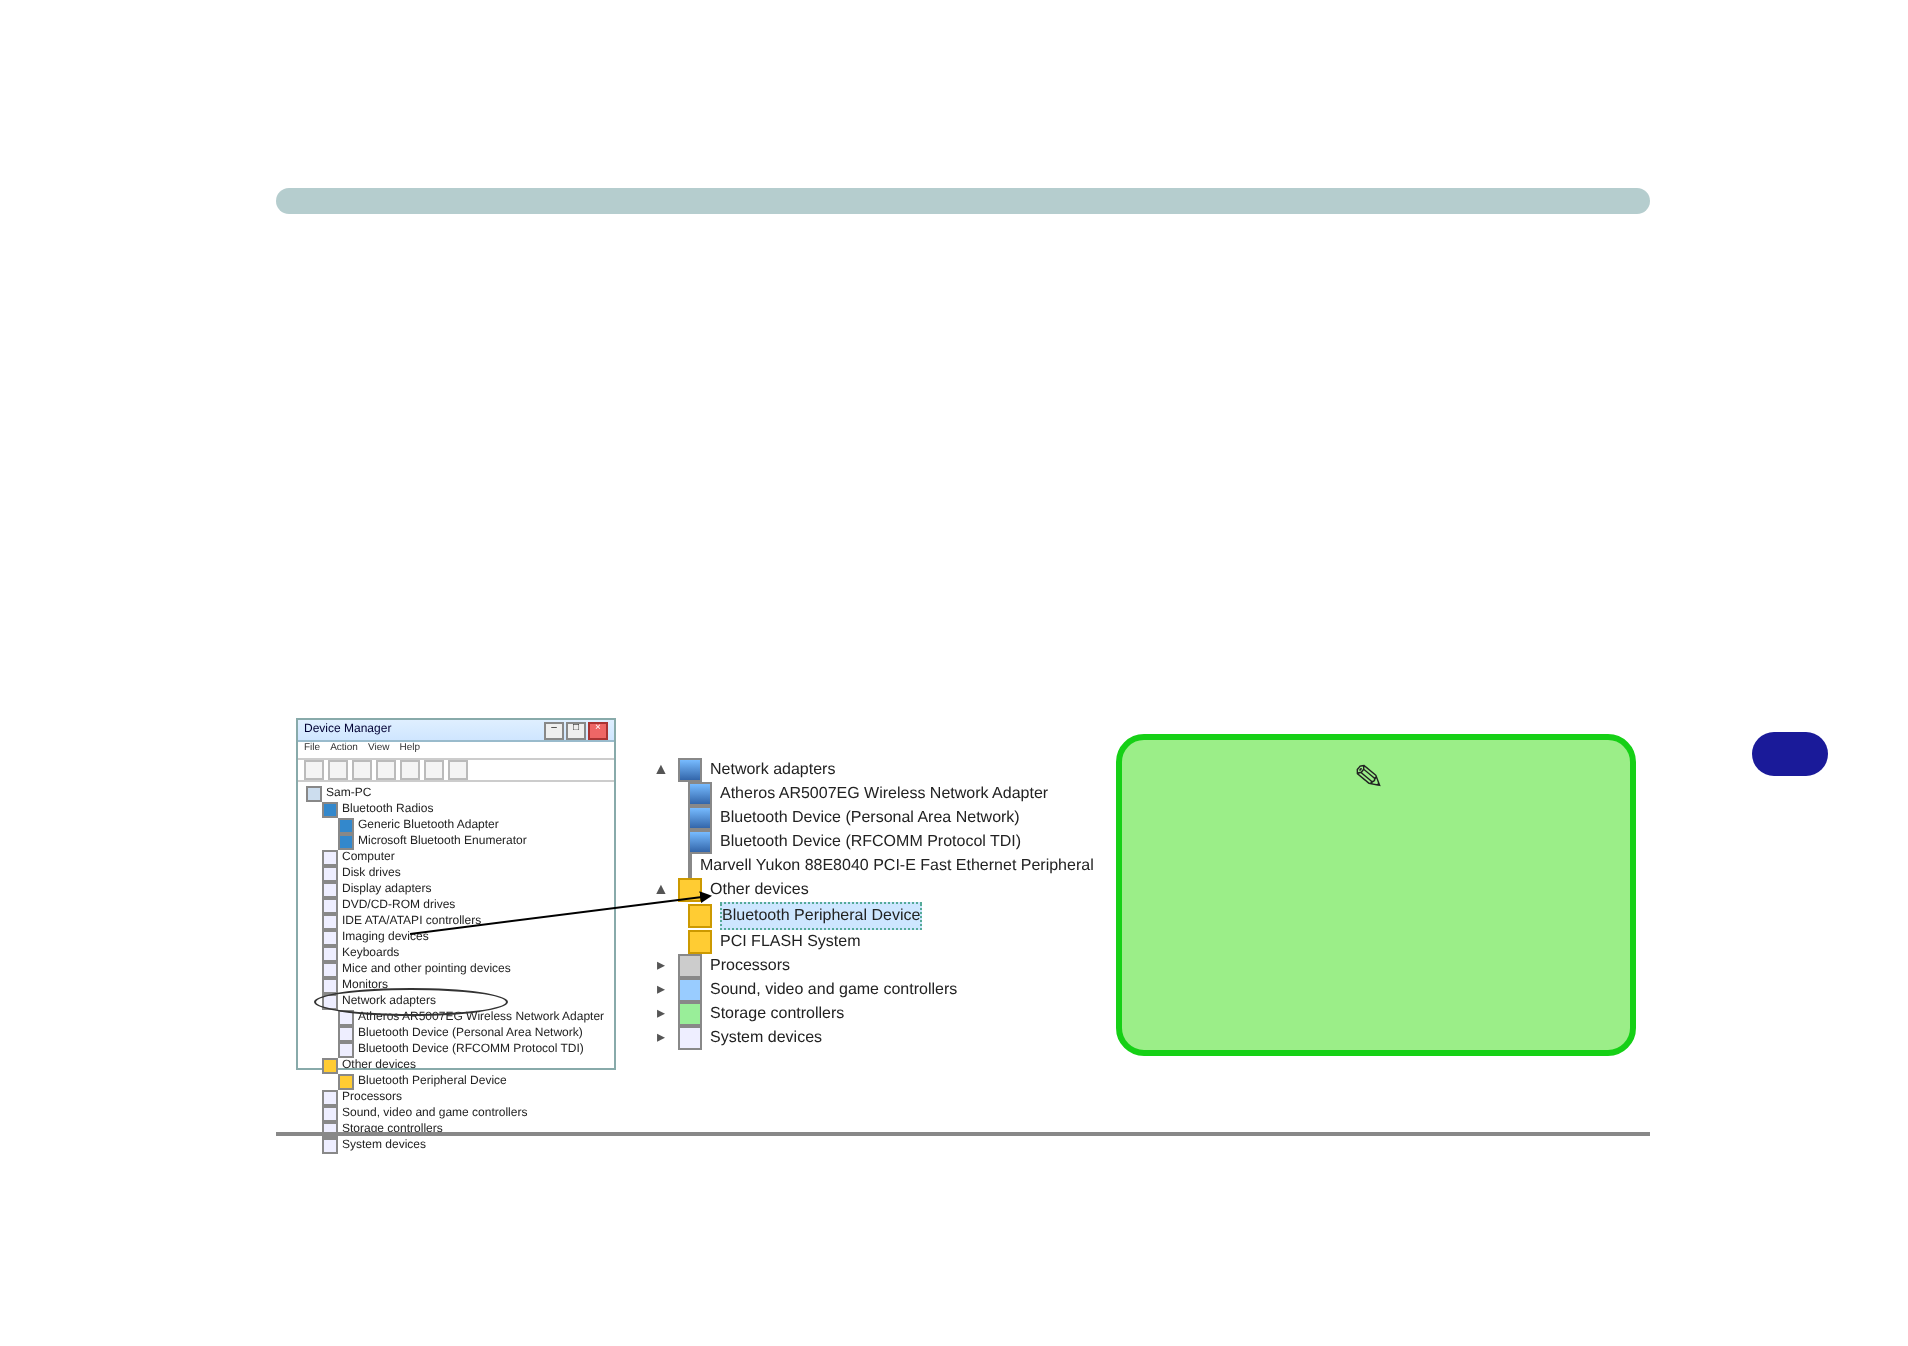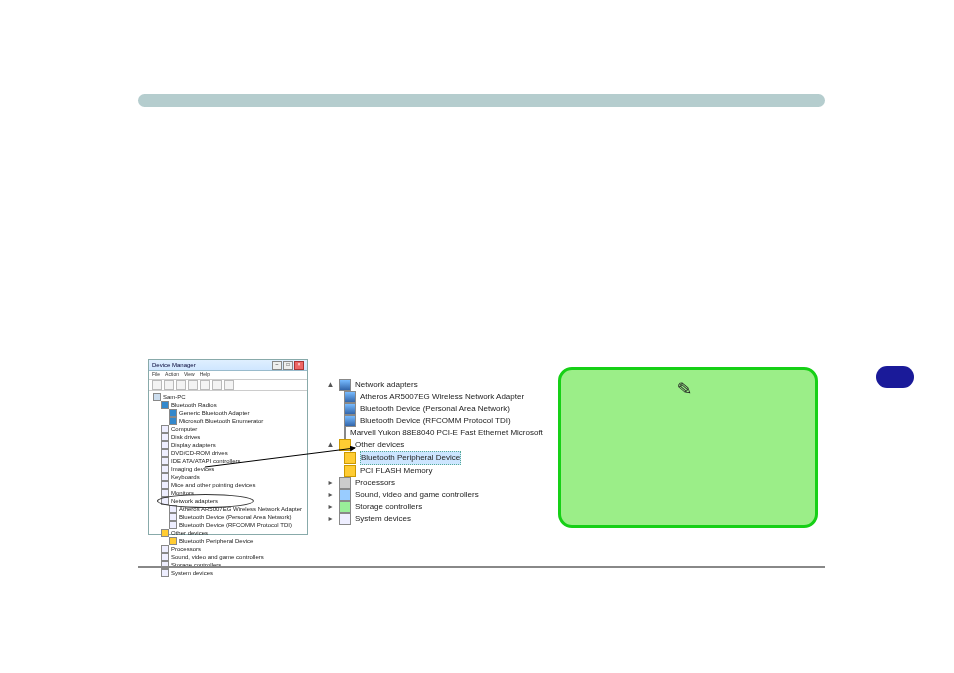--- a/index.html
+++ b/index.html
@@ -187,34 +187,34 @@
     <div class="row lvl1">
         <span class="ico ico-net"></span>
         <span>Bluetooth Device (Personal Area Network)</span>
       </div>
     <div class="row lvl1">
         <span class="ico ico-net"></span>
         <span>Bluetooth Device (RFCOMM Protocol TDI)</span>
       </div>
     <div class="row lvl1">
         <span class="ico ico-net"></span>
-        <span>Marvell Yukon 88E8040 PCI-E Fast Ethernet Microsoft</span>
+        <span>Marvell Yukon 88E8040 PCI-E Fast Ethernet Peripheral</span>
       </div>
     <div class="row lvl0">
         <span class="exp">▲</span>
         <span class="ico ico-warn"></span>
         <span>Other devices</span>
       </div>
     <div class="row lvl1">
         <span class="ico ico-warn"></span>
         <span class="selected">Bluetooth Peripheral Device</span>
       </div>
     <div class="row lvl1">
         <span class="ico ico-warn"></span>
-        <span>PCI FLASH Memory</span>
+        <span>PCI FLASH System</span>
       </div>
     <div class="row lvl0">
         <span class="exp">▸</span>
         <span class="ico ico-cpu"></span>
         <span>Processors</span>
       </div>
     <div class="row lvl0">
         <span class="exp">▸</span>
         <span class="ico ico-snd"></span>
         <span>Sound, video and game controllers</span>

